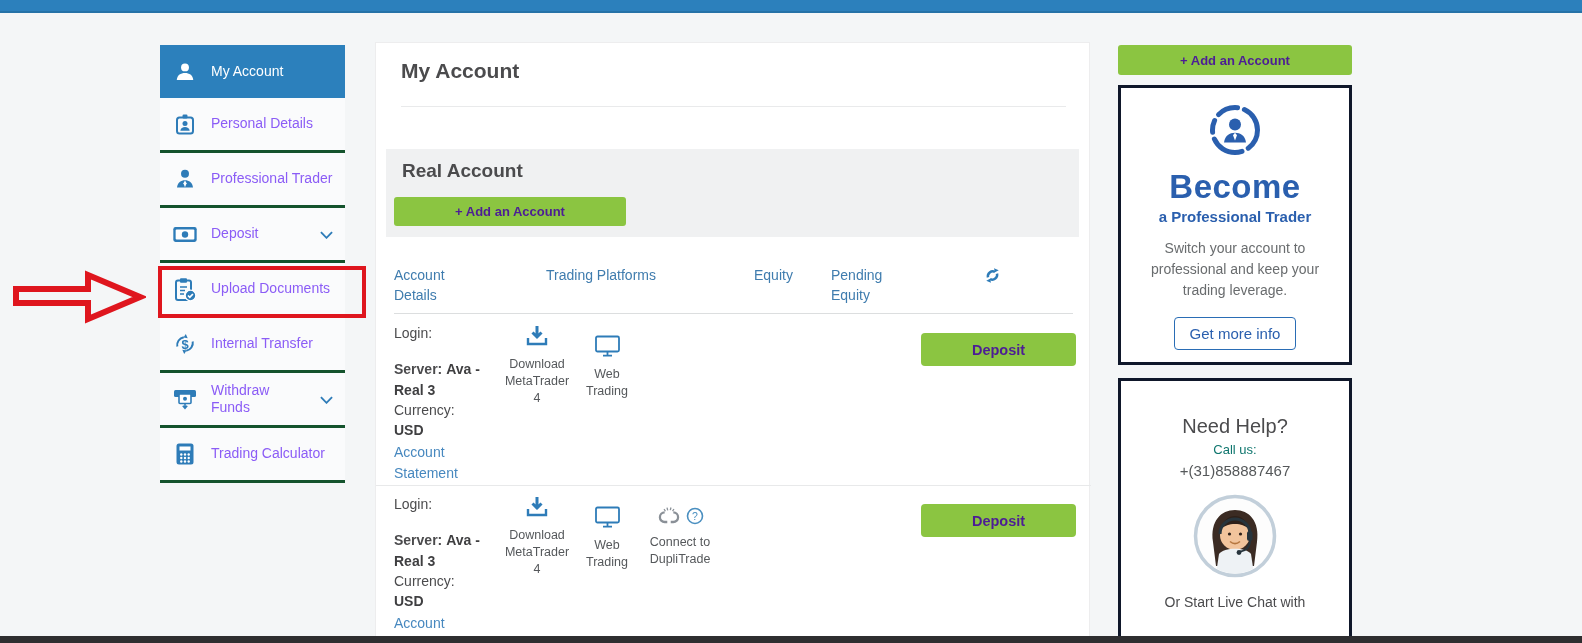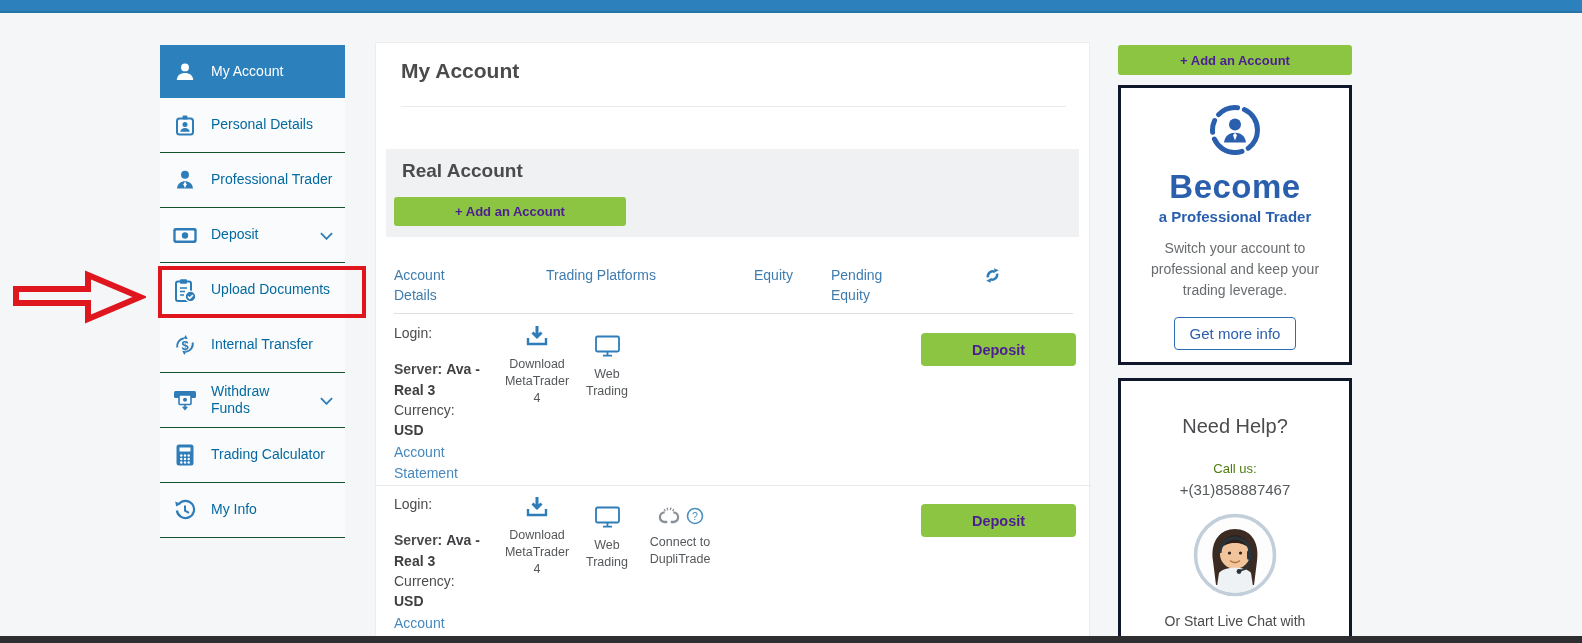--- a/index.html
+++ b/index.html
@@ -14,22 +14,22 @@
 
   
   .topbar { left:0; top:0; width:1582px; height:13px; background:#2c80bc; border-bottom:2px solid #2572a7; }
   .bottom-bar { left:0; top:636px; width:1582px; height:7px; background:#2e2e30; }
 
   
   .sidebar { left:160px; top:45px; width:185px; }
   .side-item {
     display:flex; align-items:center; gap:13px;
     min-height:55px; padding:6px 12px;
-    background:#fafbfc; border-bottom:1px solid #14532d;
-    color:#0369a1; font-size:14px; cursor:pointer;
+    background:#fafbfc; border-bottom:3px solid #14532d;
+    color:#8b5cf6; font-size:14px; cursor:pointer;
   }
   .side-item.active { background:#2c80bc; color:#fff; min-height:53px; border-bottom:none; }
   .side-icon { width:26px; display:flex; justify-content:center; flex-shrink:0; }
   .side-label { line-height:1.25; }
   .chevron { margin-left:auto; }
 
   
   .red-box { left:158px; top:266px; width:208px; height:52px; border:4px solid #df161e; z-index:6; pointer-events:none; }
   .red-arrow { left:12px; top:268px; z-index:6; }
 
@@ -82,21 +82,21 @@
   .pro-title { font-size:33px; color:#2a5fae; font-weight:bold; margin-top:6px; letter-spacing:0.5px; }
   .pro-subtitle { font-size:15px; color:#2a5fae; font-weight:bold; margin-top:2px; }
   .pro-desc { margin:13px 16px 0; font-size:14px; color:#696c6e; line-height:1.5; }
   .info-btn {
     margin-top:16px; padding:7px 15px; background:#fff;
     border:1px solid #2a6db5; border-radius:4px; color:#2a5fae;
     font-size:15px; cursor:pointer; font-family:"Liberation Sans", sans-serif;
   }
   .help-card { margin-top:13px; height:262px; }
   .help-title { font-size:20px; color:#4b4b4d; padding-top:34px; }
-  .call-label { margin-top:23px; font-size:13px; color:#4d7c0f; }
+  .call-label { margin-top:4px; font-size:13px; color:#0f766e; }
   .phone { margin-top:5px; font-size:15px; color:#55585a; }
   .avatar-wrap { margin-top:15px; }
   .chat-text { margin-top:12px; font-size:14px; color:#4b4b4d; }
 </style>
 </head>
 <body>
 
 <div class="abs topbar"></div>
 
 <nav class="abs sidebar">
@@ -207,30 +207,20 @@
             <circle cx="13.7" cy="16" r="1.2"></circle>
             <circle cx="6.3" cy="19.5" r="1.2"></circle>
             <circle cx="10" cy="19.5" r="1.2"></circle>
             <circle cx="13.7" cy="19.5" r="1.2"></circle>
           </g>
         </svg>
     </span>
     <span class="side-label">Trading Calculator</span>
   </div>
 
-  <div class="side-item">
-    <span class="side-icon">
-      <svg width="22" height="22" viewBox="0 0 22 22">
-          <path d="M4.6 5.2a8.6 8.6 0 1 1-1.7 6.3" fill="none" stroke="#2e7cb8" stroke-width="2.2"></path>
-          <path d="M1.2 2.6l1 5 4.6-2.6z" fill="#2e7cb8"></path>
-          <path d="M11 6.5v5.2l4 2.2" stroke="#2e7cb8" stroke-width="2" fill="none"></path>
-        </svg>
-    </span>
-    <span class="side-label">My Info</span>
-  </div>
 </nav>
 
 <div class="abs red-box"></div>
 <div class="abs red-arrow">
   <svg width="134" height="58" viewBox="0 0 134 58">
       <path d="M4 21 H76 V7 L128 29 L76 51 V35 H4 Z" fill="none" stroke="#df161e" stroke-width="6"></path>
     </svg>
 </div>
 
 <section class="abs main-card">

